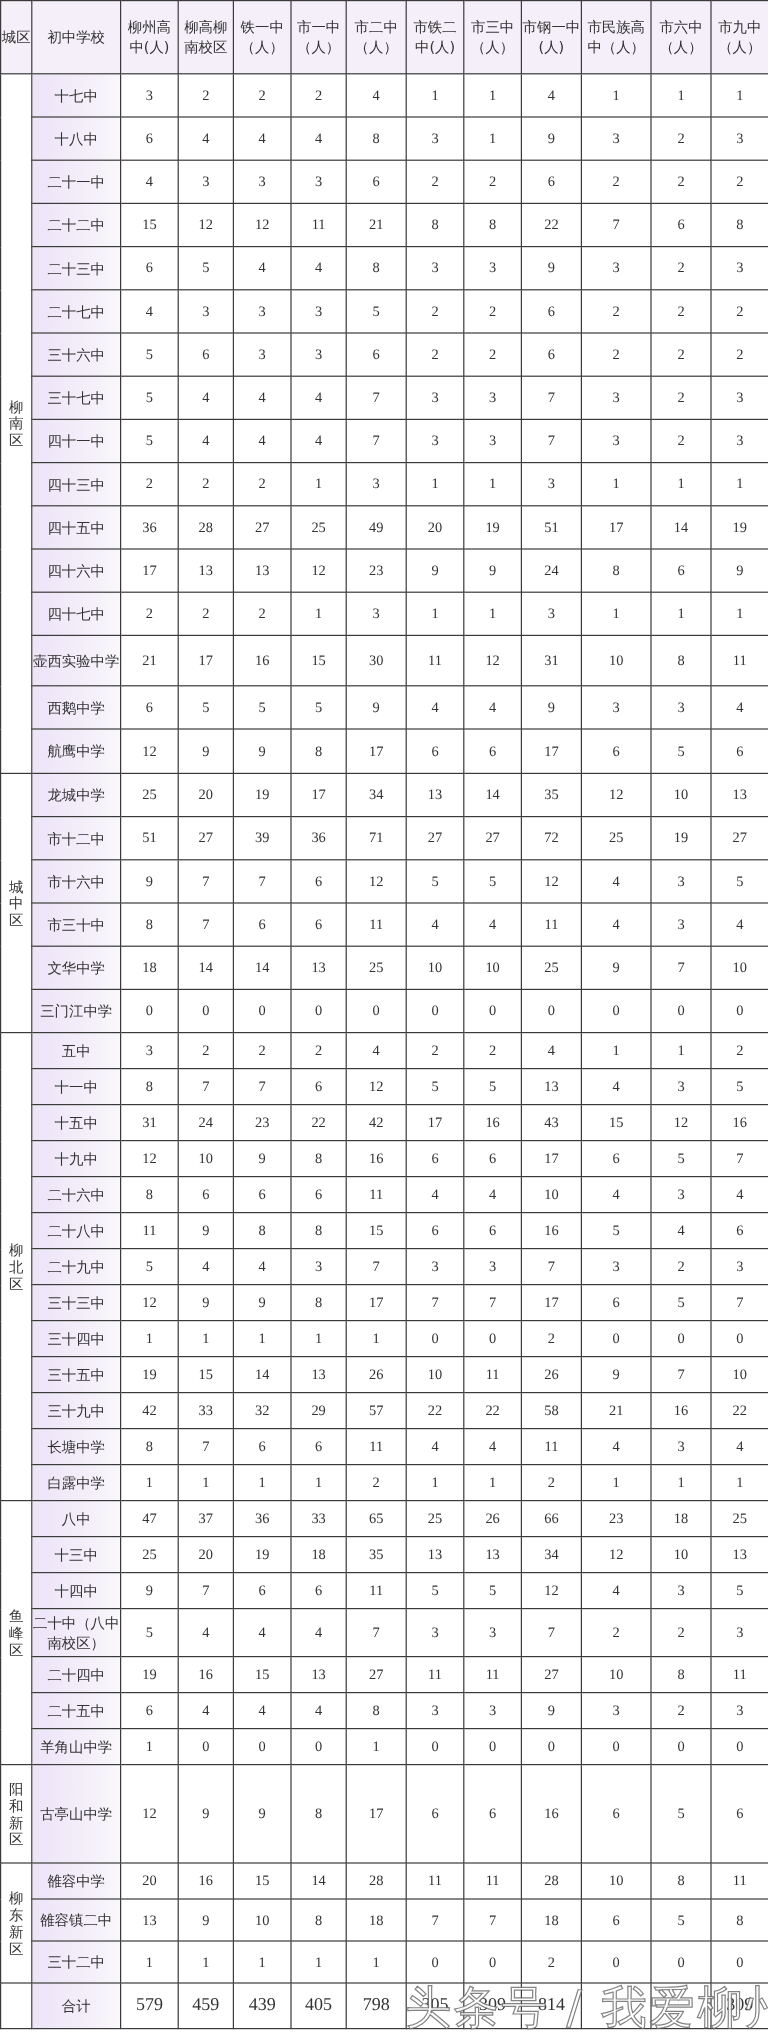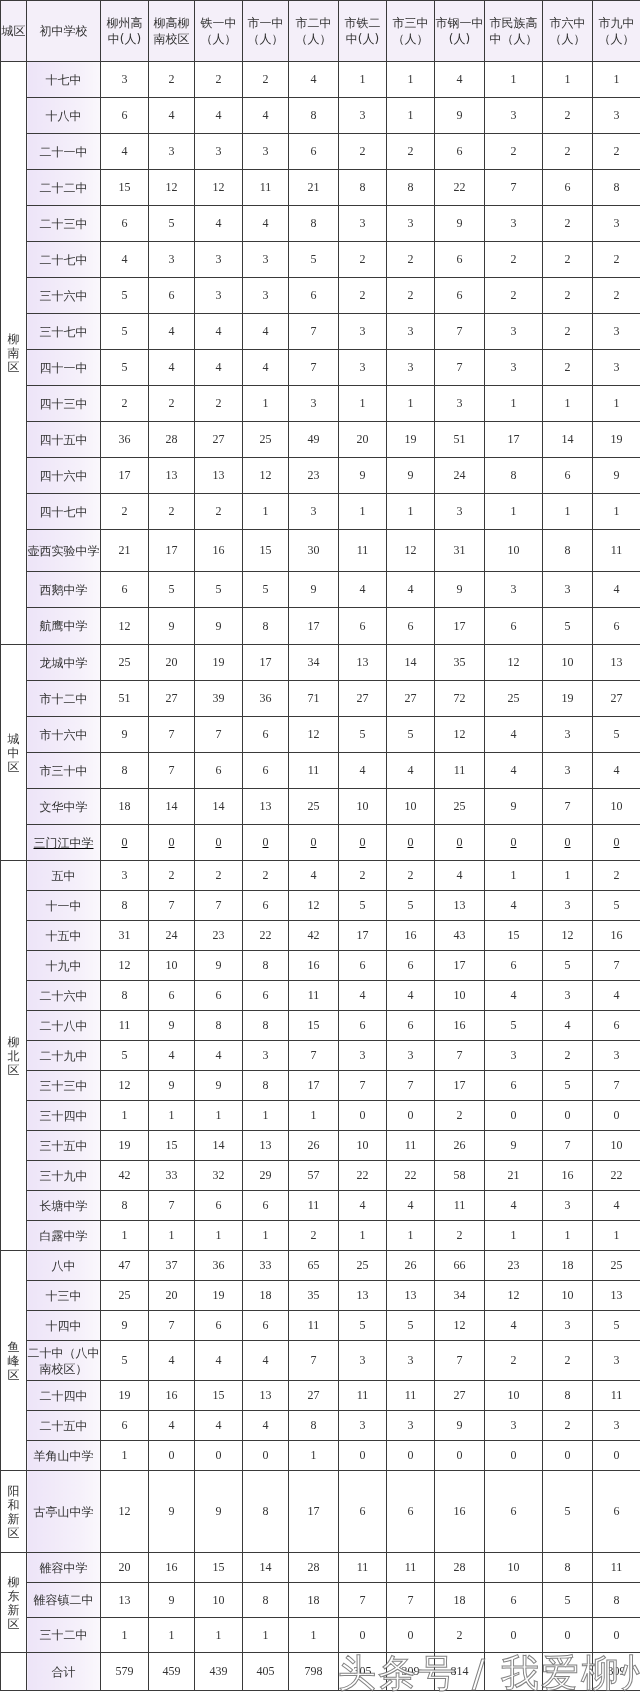--- a/index.html
+++ b/index.html
@@ -13,21 +13,21 @@
   }
   th { background: #f4eff9; font-family: "DejaVu Sans", "Liberation Sans", sans-serif; font-size: 12px; line-height: 16px; height: 60px; }
   td.district { font-family: "DejaVu Sans", "Liberation Sans", sans-serif; font-size: 13px; line-height: 14px; background: #fff; }
   td.district span { display: inline-block; width: 14px; word-break: break-all; }
   td.school {
     background: linear-gradient(to right, #ede4f8 0%, #f5f0fa 70%, #faf8fc 100%);
     font-family: "DejaVu Sans", "Liberation Sans", sans-serif;
     font-size: 12px; line-height: 16px;
   }
   td.num { font-family: "Liberation Serif", "DejaVu Serif", serif; font-size: 12px; }
-  tr.total td.num { font-size: 12px; }
+  tr.total td.num { font-size: 15px; }
   .watermark {
     position: absolute; left: 338px; top: 1648px;
     font-family: "DejaVu Sans", "Liberation Sans", sans-serif;
     font-size: 38px; letter-spacing: 2px;
     color: rgba(255,255,255,0.9);
     -webkit-text-stroke: 1px rgba(90,90,90,0.75);
     pointer-events: none; white-space: nowrap;
   }
 </style>
 </head>
@@ -356,21 +356,21 @@
         <td class="num">14</td>
         <td class="num">13</td>
         <td class="num">25</td>
         <td class="num">10</td>
         <td class="num">10</td>
         <td class="num">25</td>
         <td class="num">9</td>
         <td class="num">7</td>
         <td class="num">10</td>
       </tr>
-      <tr style="height: 36px; text-decoration: underline;">
+      <tr style="height: 36px;">
         <td class="school">三门江中学</td>
         <td class="num">0</td>
         <td class="num">0</td>
         <td class="num">0</td>
         <td class="num">0</td>
         <td class="num">0</td>
         <td class="num">0</td>
         <td class="num">0</td>
         <td class="num">0</td>
         <td class="num">0</td>

